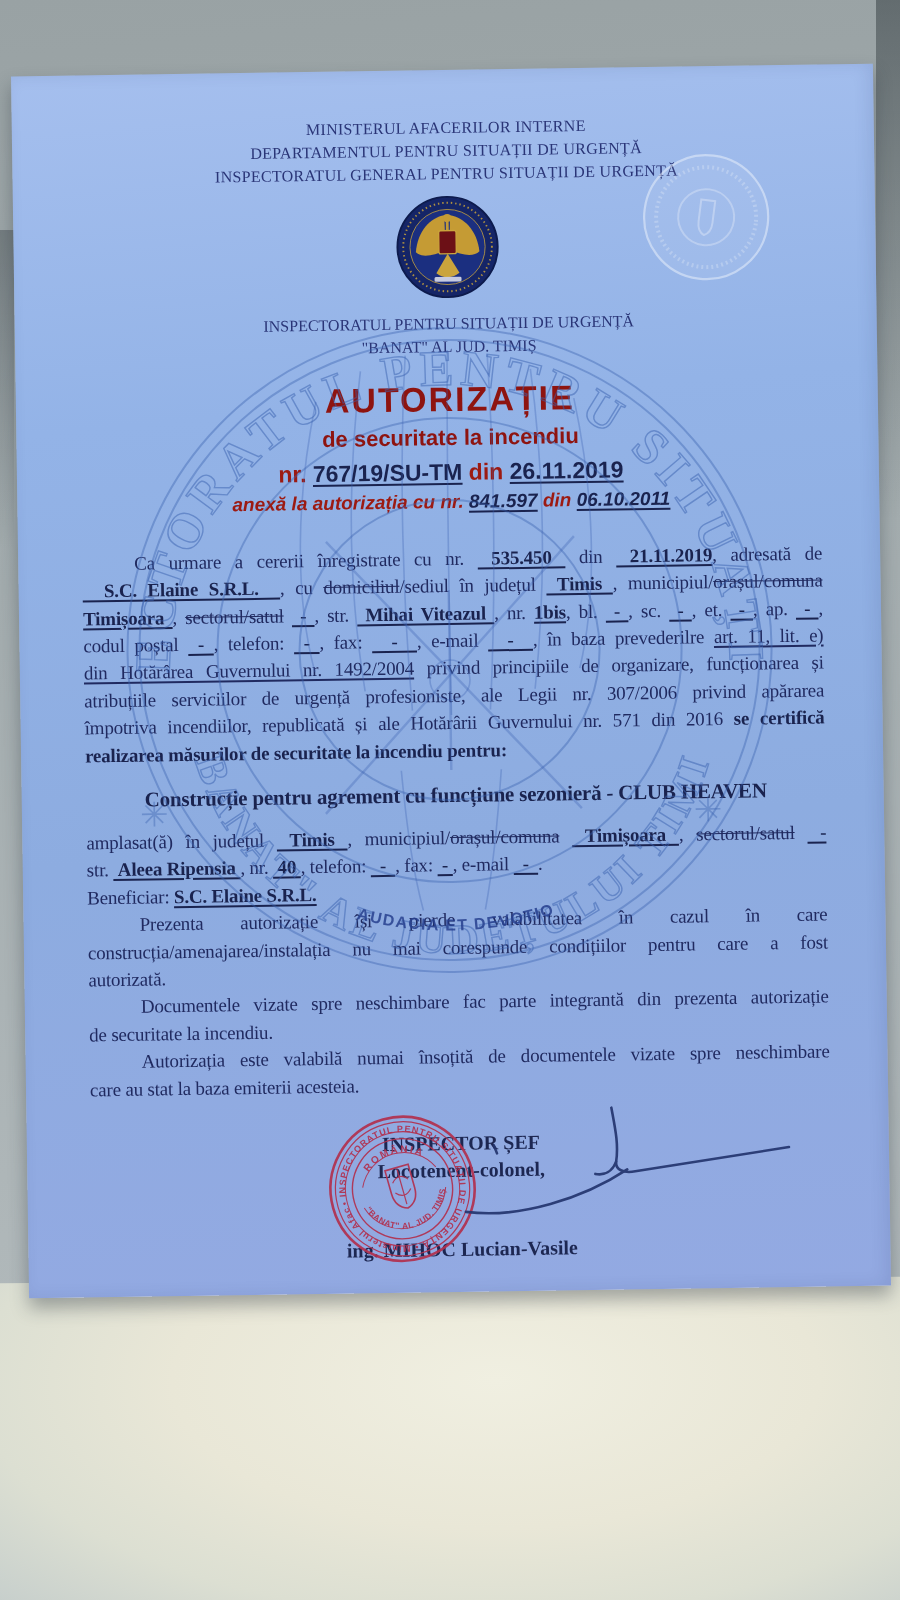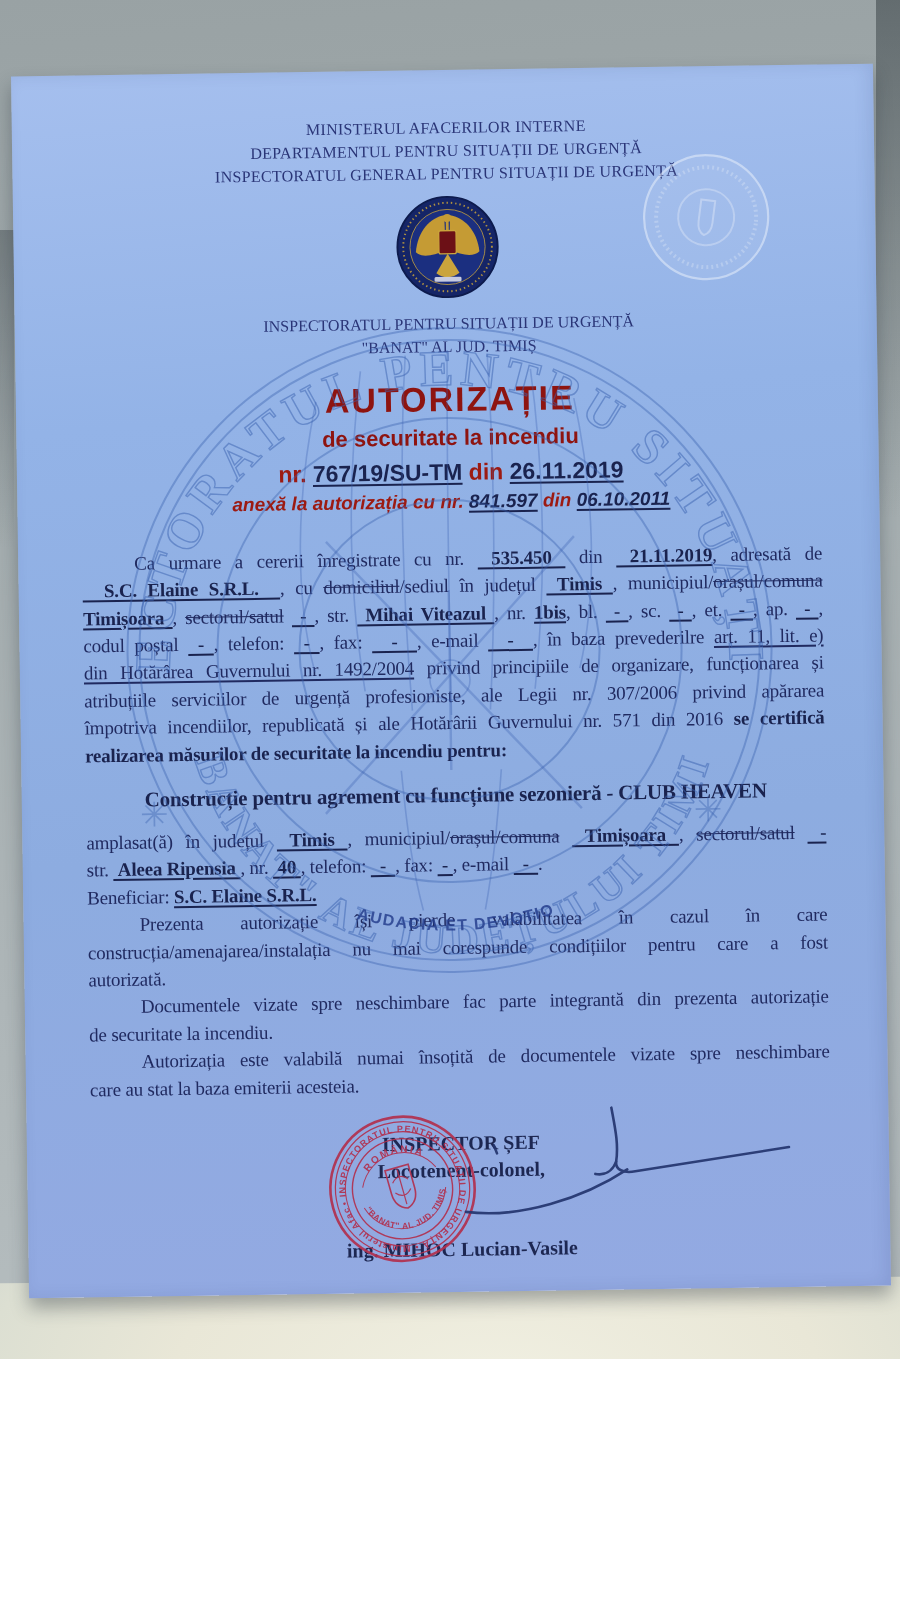--- a/index.html
+++ b/index.html
@@ -1,18 +1,18 @@
 <!DOCTYPE html>
 <html><head>
 <meta charset="utf-8">
 <style>
   html,body{margin:0;padding:0;}
   body{width:900px;height:1600px;overflow:hidden;position:relative;
        font-family:"Liberation Serif",serif;}
-  .scene{position:absolute;inset:0;width:900px;height:1359px;overflow:hidden;}
+  .scene{position:absolute;inset:0;width:900px;height:1600px;overflow:hidden;}
   .desk{position:absolute;inset:0;
         background:linear-gradient(175deg,#99a2a4 0%,#a3acae 35%,#aeb6b8 70%,#b6bec0 100%);}
   .desk-shade-r{position:absolute;right:0;top:0;width:24px;height:520px;
         background:linear-gradient(180deg,rgba(45,54,58,.5),rgba(45,54,58,0));}
   .desk-shade-l{position:absolute;left:0;top:230px;width:14px;height:320px;
         background:linear-gradient(180deg,rgba(40,48,54,.35),rgba(40,48,54,0));}
   .cream{position:absolute;left:-12px;top:1280px;width:924px;height:334px;
         transform:rotate(-0.4deg);
         background:radial-gradient(ellipse at 55% 30%,#f0efe1 0%,#e9e7d7 45%,#dcdfd2 72%,#c3cccb 100%);}
   .paper{position:absolute;left:20px;top:70px;width:862px;height:1222px;

